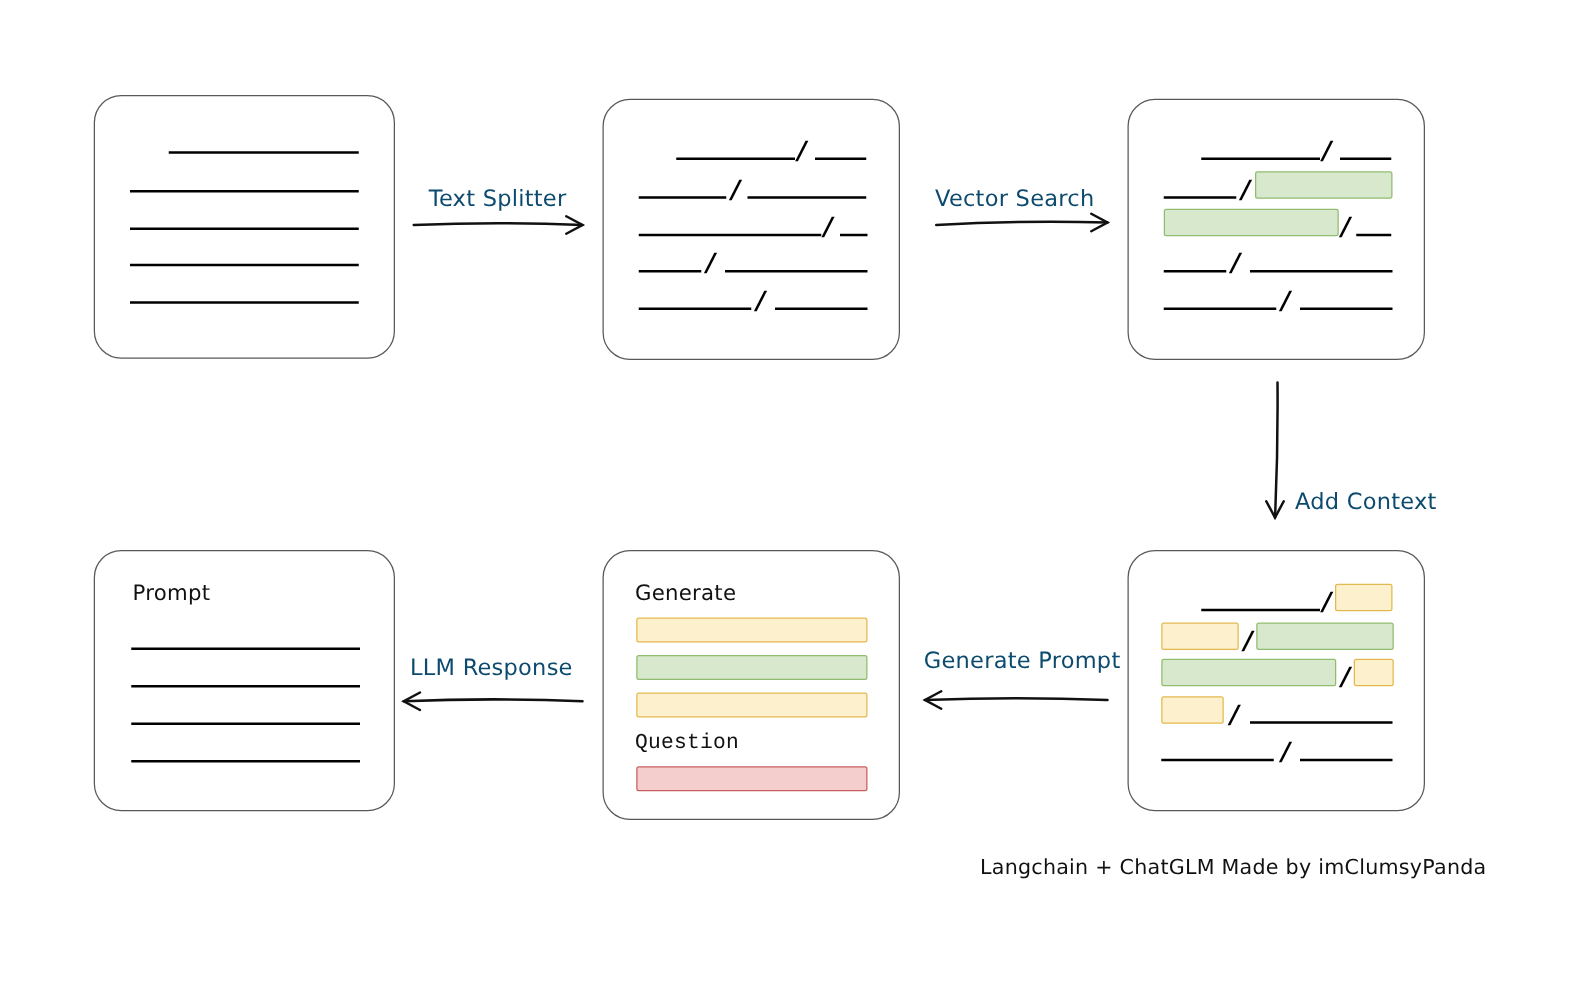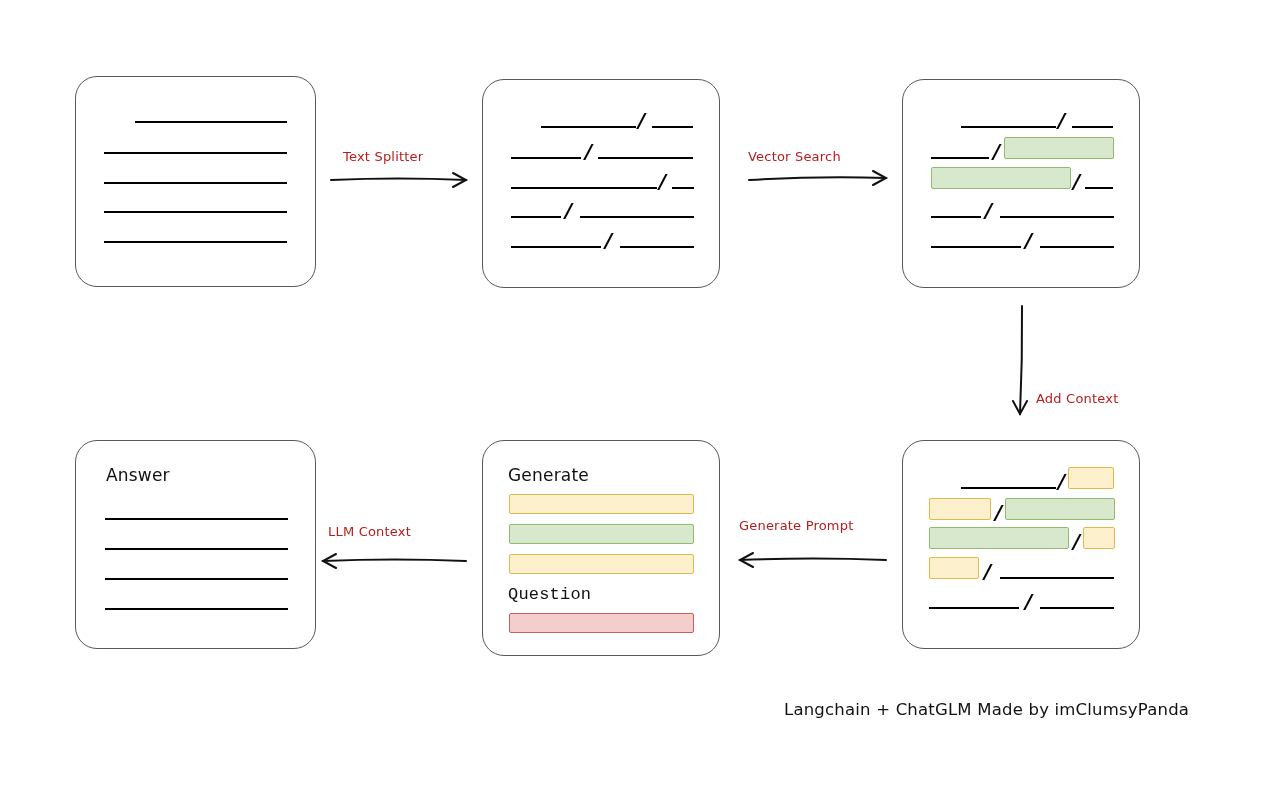--- a/index.html
+++ b/index.html
@@ -50,22 +50,22 @@
   }
   .chip {
     position: absolute;
     box-sizing: border-box;
     border-width: 1.6px;
     border-style: solid;
     border-radius: 2px;
   }
   .arrow-label {
     position: absolute;
-    font-size: 13px;
-    color: #b91c1c;
+    font-size: 18px;
+    color: #0c4a6e;
     white-space: nowrap;
     letter-spacing: 0.2px;
   }
   .footer-note {
     position: absolute;
     font-size: 16.5px;
     color: #111111;
     white-space: nowrap;
     letter-spacing: 0.2px;
   }
@@ -153,27 +153,27 @@
     <div class="slash" style="left: 1025px; top: 591px;">/</div>
     <div class="rule" style="left: 1040px; top: 607px; width: 74px; background: rgb(0, 0, 0);"></div>
     <div class="node" style="left: 482px; top: 440px; width: 238px; height: 216px; border-color: rgb(89, 89, 89);"></div>
     <div class="node-title" style="left: 508px; top: 465px;">Generate</div>
     <div class="node-title" style="left: 508px; top: 585px; font-family: Liberation Mono, monospace;">Question</div>
     <div class="chip" style="left: 509px; top: 494px; width: 185px; height: 20px; background: rgb(253, 240, 205); border-color: rgb(227, 185, 79);"></div>
     <div class="chip" style="left: 509px; top: 524px; width: 185px; height: 20px; background: rgb(215, 232, 204); border-color: rgb(143, 188, 111);"></div>
     <div class="chip" style="left: 509px; top: 554px; width: 185px; height: 20px; background: rgb(253, 240, 205); border-color: rgb(227, 185, 79);"></div>
     <div class="chip" style="left: 509px; top: 613px; width: 185px; height: 20px; background: rgb(244, 205, 205); border-color: rgb(199, 95, 95);"></div>
     <div class="node" style="left: 75px; top: 440px; width: 241px; height: 209px; border-color: rgb(89, 89, 89);"></div>
-    <div class="node-title" style="left: 106px; top: 465px;">Answer</div>
+    <div class="node-title" style="left: 106px; top: 465px;">Prompt</div>
     <div class="rule" style="left: 105px; top: 518px; width: 183px; background: rgb(0, 0, 0);"></div>
     <div class="rule" style="left: 105px; top: 548px; width: 183px; background: rgb(0, 0, 0);"></div>
     <div class="rule" style="left: 105px; top: 578px; width: 183px; background: rgb(0, 0, 0);"></div>
     <div class="rule" style="left: 105px; top: 608px; width: 183px; background: rgb(0, 0, 0);"></div>
   </div>
 <div id="labels-layer">
     <div class="arrow-label" style="left: 343px; top: 149px;">Text Splitter</div>
     <div class="arrow-label" style="left: 748px; top: 149px;">Vector Search</div>
     <div class="arrow-label" style="left: 1036px; top: 353px; margin-top: 38px;">Add Context</div>
     <div class="arrow-label" style="left: 739px; top: 518px;">Generate Prompt</div>
-    <div class="arrow-label" style="left: 328px; top: 524px;">LLM Context</div>
+    <div class="arrow-label" style="left: 328px; top: 524px;">LLM Response</div>
   </div>
 
-<div class="footer-note" style="left:784px; top:684px;margin-top:16px;">Langchain + ChatGLM Made by imClumsyPanda</div>
+<div class="footer-note" style="left:784px; top:684px;">Langchain + ChatGLM Made by imClumsyPanda</div>
 
 </body></html>

